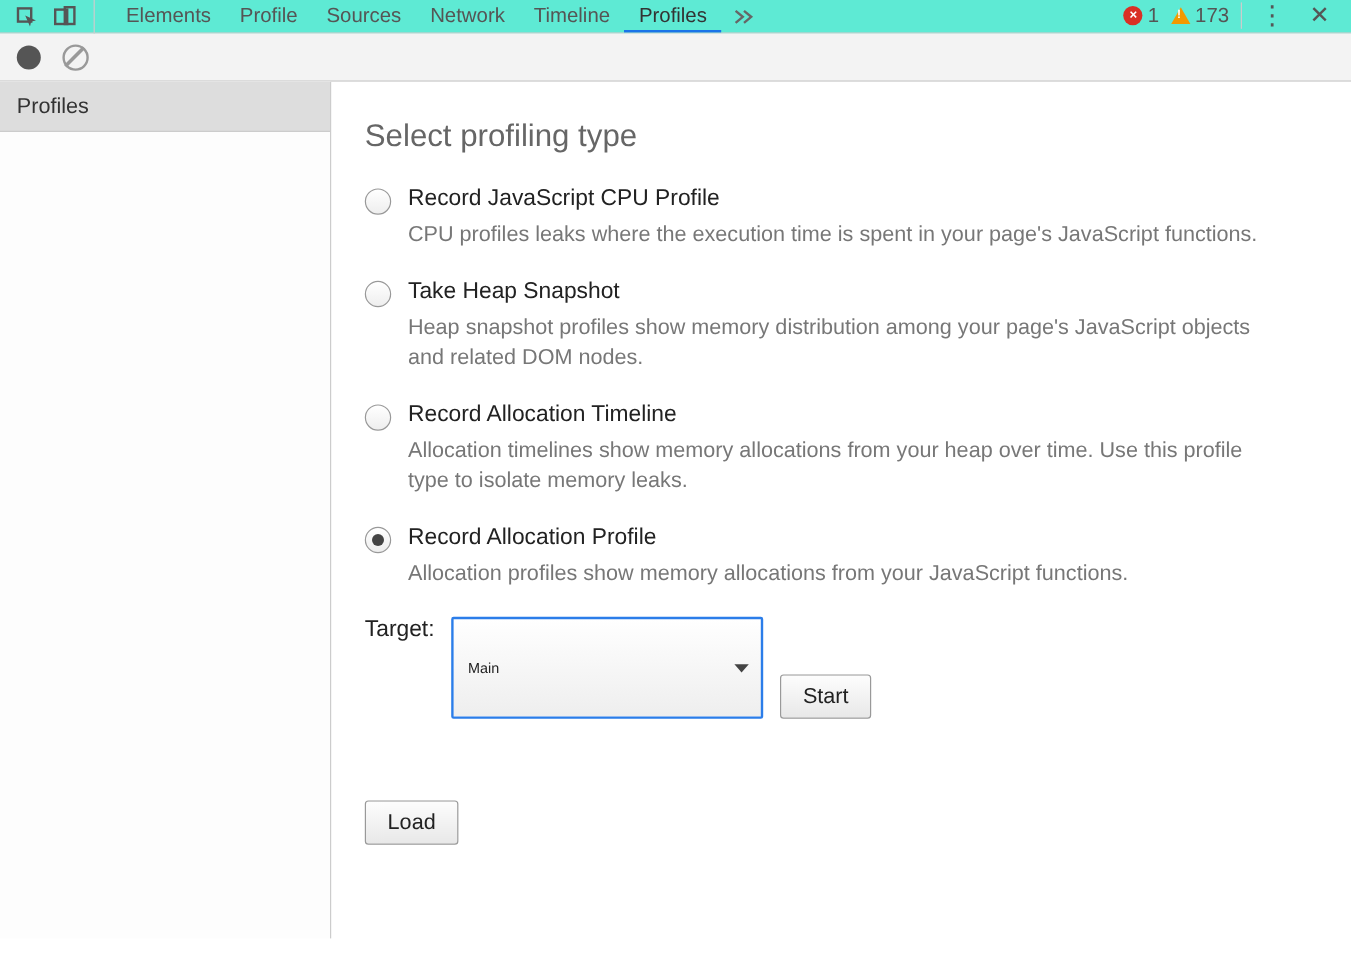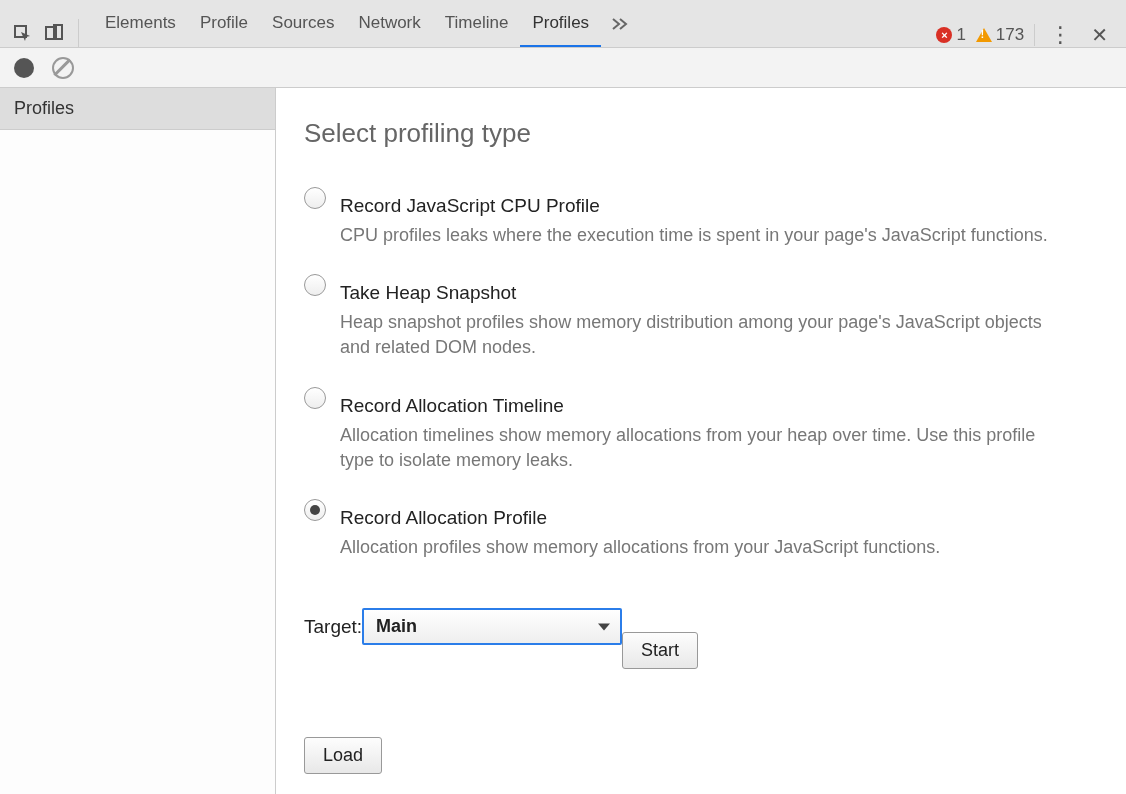--- a/index.html
+++ b/index.html
@@ -7,24 +7,24 @@
   font-family: -apple-system, BlinkMacSystemFont, "Segoe UI", Helvetica, Arial, sans-serif;
   background: #fff;
   width: 1126px;
   height: 794px;
   overflow: hidden;
 }
 
 
 .toolbar {
   display: flex;
-  align-items: flex-end;
-  height: 48px;
+  align-items: flex-start;
+  height: 28px;
   border-bottom: 1px solid #ccc;
-  background: #e5e5e5;
+  background: #5eead4;
   padding: 0 12px;
 }
 .toolbar-left-icons { display: flex; align-items: center; gap: 12px; padding-right: 14px; border-right: 1px solid #ccc; height: 28px;}
 .toolbar-icon { width: 20px; height: 20px; display:flex; align-items:center; justify-content:center; cursor: pointer; color:#555;}
 .tabs { display: flex; align-items: stretch; margin-left: 14px; height: 100%; flex: 1;}
 .tab {
   display: flex; align-items: center;
   padding: 0 12px;
   font-size: 17px;
   color: #555;
@@ -61,40 +61,40 @@
 }
 .sidebar-item {
   padding: 10px 14px;
   font-size:18px;
   color:#333;
   background:#ddd;
   border-bottom:1px solid #ccc;
   cursor:pointer;
 }
 .content { flex:1; padding: 30px 28px; overflow:auto;}
-.content h1 { font-size:26px; font-weight:400; color:#666; margin-bottom:36px;}
+.content h1 { font-size:26px; font-weight:400; color:#666; margin-bottom:26px;}
 
 .option { display:flex; gap:14px; margin-bottom:24px; align-items:flex-start;}
 .radio {
   width:22px; height:22px; border-radius:50%; border:1px solid #999;
   background:linear-gradient(#fff,#eee); flex-shrink:0; margin-top:2px;
   display:flex; align-items:center; justify-content:center; cursor:pointer;
 }
 .radio.selected::after { content:""; width:10px; height:10px; border-radius:50%; background:#444;}
 .option-text { flex:1;}
-.option-title { font-size:19px; color:#222; margin-bottom:6px;margin-top:10px;}
+.option-title { font-size:19px; color:#222; margin-bottom:6px;}
 .option-desc { font-size:18px; color:#777; line-height:1.4; max-width:720px;}
 
-.target-row { display:flex; align-items:center; margin-top:10px; margin-bottom:20px; font-size:19px; color:#222;}
+.target-row { display:flex; gap:14px; margin-top:10px; margin-bottom:20px; font-size:19px; color:#222;}
 .select {
   border:2px solid #2b7de9; border-radius:2px;
   background:linear-gradient(#fff,#eee);
-  padding:6px 16px 6px 12px; font-size:18px; color:#222;
+  padding:6px 16px 6px 12px; font-size:12px; color:#222;
   min-width:260px; position:relative; cursor:pointer;
-  display:flex; align-items:center; justify-content:space-between;font-weight:bold;
+  display:flex; align-items:center; justify-content:space-between;
 }
 .select-caret { position:absolute; right:10px; top:50%; transform:translateY(-50%); width:0; height:0; border-left:6px solid transparent; border-right:6px solid transparent; border-top:7px solid #444;}
 .btn {
   border:1px solid #999; border-radius:3px;
   background:linear-gradient(#fdfdfd,#e8e8e8);
   padding:7px 18px; font-size:18px; color:#222; cursor:pointer;margin-top:48px;
 }
 </style>
 </head>
 <body>

